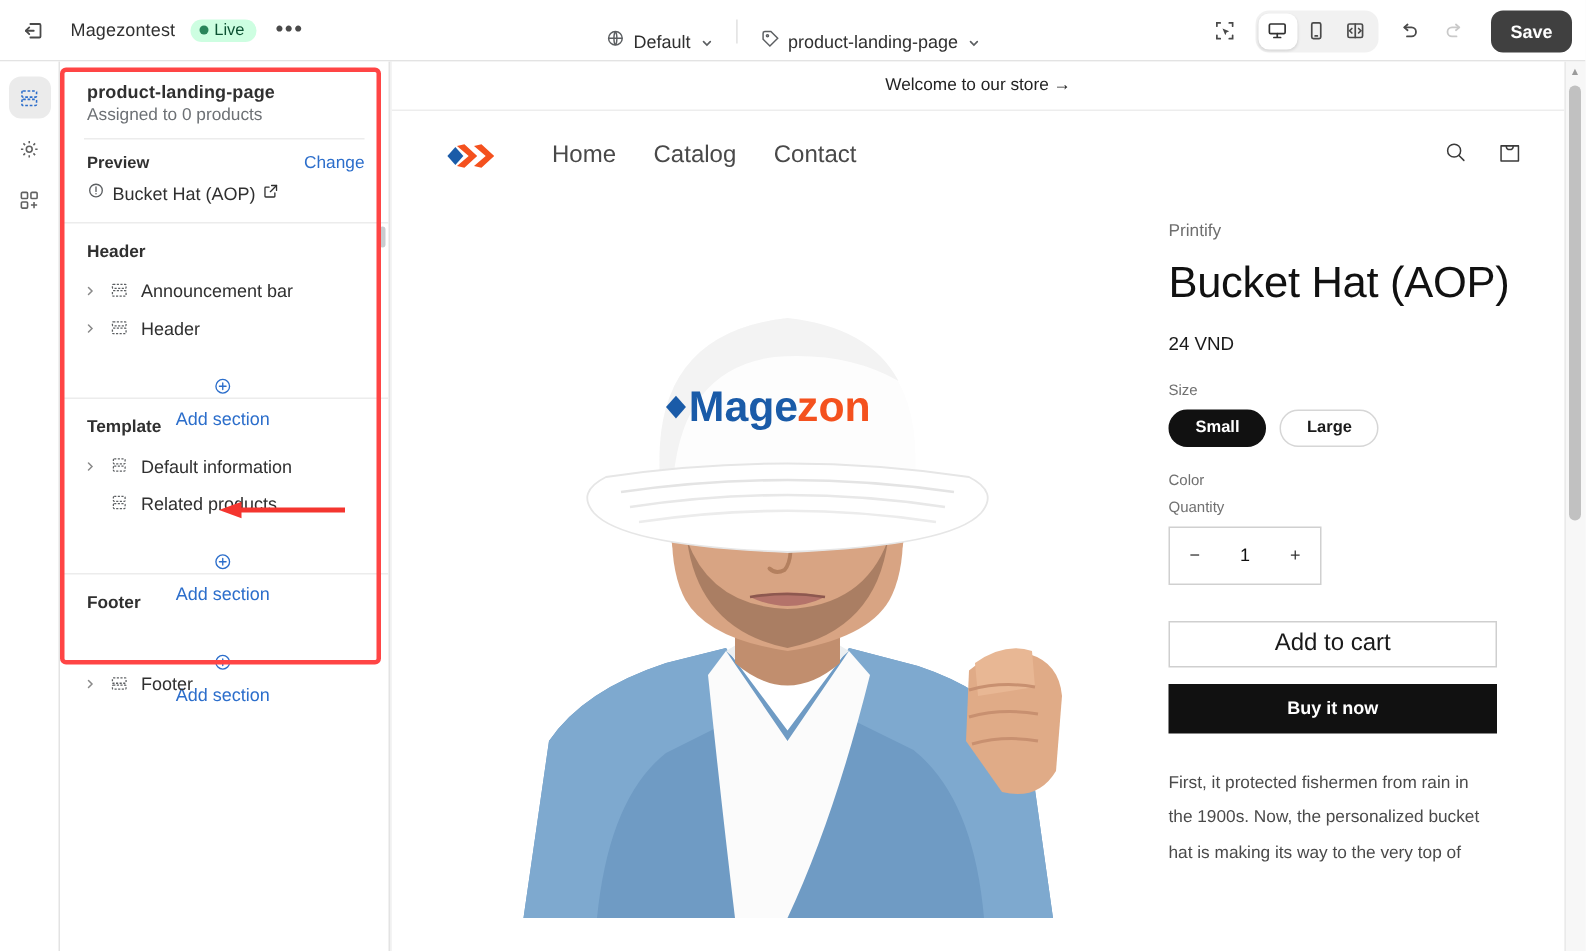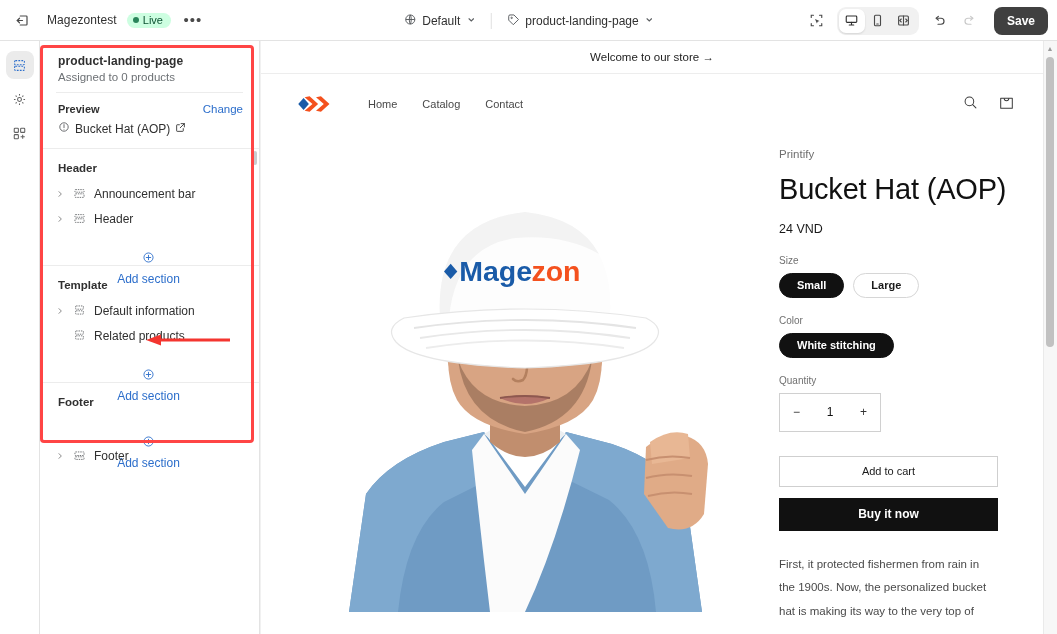--- a/index.html
+++ b/index.html
@@ -36,21 +36,21 @@
     width: 24px; height: 24px; border-radius: 6px; cursor: pointer;
     display: flex; align-items: center; justify-content: center;
     color: #4a4a4a; font-size: 15px; letter-spacing: 1px; line-height: 8px;
   }
 
   .tb-center {
     position: absolute; left: 50%; top: 0; transform: translateX(-50%);
     height: 41px; display: flex; align-items: center; gap: 0px;
   }
   .tb-chip {
-    display: flex; align-items: center; gap: 6px; height: 28px;
+    display: flex; align-items: flex-end; gap: 6px; height: 28px;
     padding: 0 8px; border-radius: 7px; cursor: pointer;
     font-size: 12px; color: #303030;
   }
   .tb-sep { width: 1px; height: 16px; background: #e1e1e1; margin: 0 7px; }
   .caret { color: #5c5f62; font-size: 9px; }
 
   .tb-right {
     position: absolute; right: 9px; top: 0; height: 41px;
     display: flex; align-items: center; gap: 2px;
   }
@@ -149,21 +149,21 @@
   .announce {
     height: 33px; display: flex; align-items: center; justify-content: center;
     font-size: 11.5px; color: #232323; border-bottom: 1px solid #ededed;
   }
   .shdr {
     height: 60px; display: flex; align-items: center;
     padding: 0 30px 0 33px; position: relative;
   }
   .logo { width: 46px; height: 30px; display: flex; align-items: center; }
   .snav { display: flex; align-items: center; gap: 25px; margin-left: 28px; }
-  .snav span { font-size: 11px; color: #494949; cursor: pointer; }
+  .snav span { font-size: 16px; color: #494949; cursor: pointer; }
   .shdr-icons { position: absolute; right: 28px; display: flex; align-items: center; gap: 19px; }
 
   .sbody { display: flex; padding: 8px 25px 0 33px; gap: 24px; }
   .pimg {
     width: 461px; height: 470px; background: #fff;
     position: relative; overflow: hidden; flex: 0 0 461px;
   }
   .pinfo { flex: 1; padding-top: 6px; }
   .vendor { font-size: 11.5px; color: #6f6f6f; margin-bottom: 14px; }
   .ptitle {
@@ -183,21 +183,21 @@
   .pill.on { background: #111; color: #fff; border-color: #111; }
   .qty {
     width: 102px; height: 39px; border: 1px solid #d0d0d0;
     display: flex; align-items: center; justify-content: space-between;
     padding: 0 13px; margin-bottom: 24px;
   }
   .qty span { font-size: 12px; color: #333; cursor: pointer; user-select: none; }
   .qty .num { font-size: 12px; color: #111; }
   .btn-atc {
     width: 219px; height: 31px; border: 1px solid #cfcfcf; background: #fff;
-    color: #1a1a1a; font-size: 11px; display: flex; align-items: center;
+    color: #1a1a1a; font-size: 16px; display: flex; align-items: center;
     justify-content: center; cursor: pointer; margin-bottom: 11px;
     font-family: "Liberation Sans", sans-serif;
   }
   .btn-buy {
     width: 219px; height: 33px; background: #111; color: #fff;
     font-size: 12px; font-weight: 700; display: flex; align-items: center;
     justify-content: center; cursor: pointer; margin-bottom: 22px;
     font-family: "Liberation Sans", sans-serif;
   }
   .pdesc { font-size: 11.5px; line-height: 2.05; color: #4a4a4a; width: 215px; }
@@ -577,23 +577,20 @@
           <div class="ptitle">Bucket Hat (AOP)</div>
           <div class="pprice">24 VND</div>
 
           <div class="opt-label">Size</div>
           <div class="pill-row">
             <div class="pill on">Small</div>
             <div class="pill">Large</div>
           </div>
 
           <div class="opt-label">Color</div>
-          <div class="pill-row">
-            <div class="pill on">White stitching</div>
-          </div>
 
           <div class="opt-label">Quantity</div>
           <div class="qty">
             <span>−</span>
             <span class="num">1</span>
             <span>+</span>
           </div>
 
           <div class="btn-atc">Add to cart</div>
           <div class="btn-buy">Buy it now</div>

